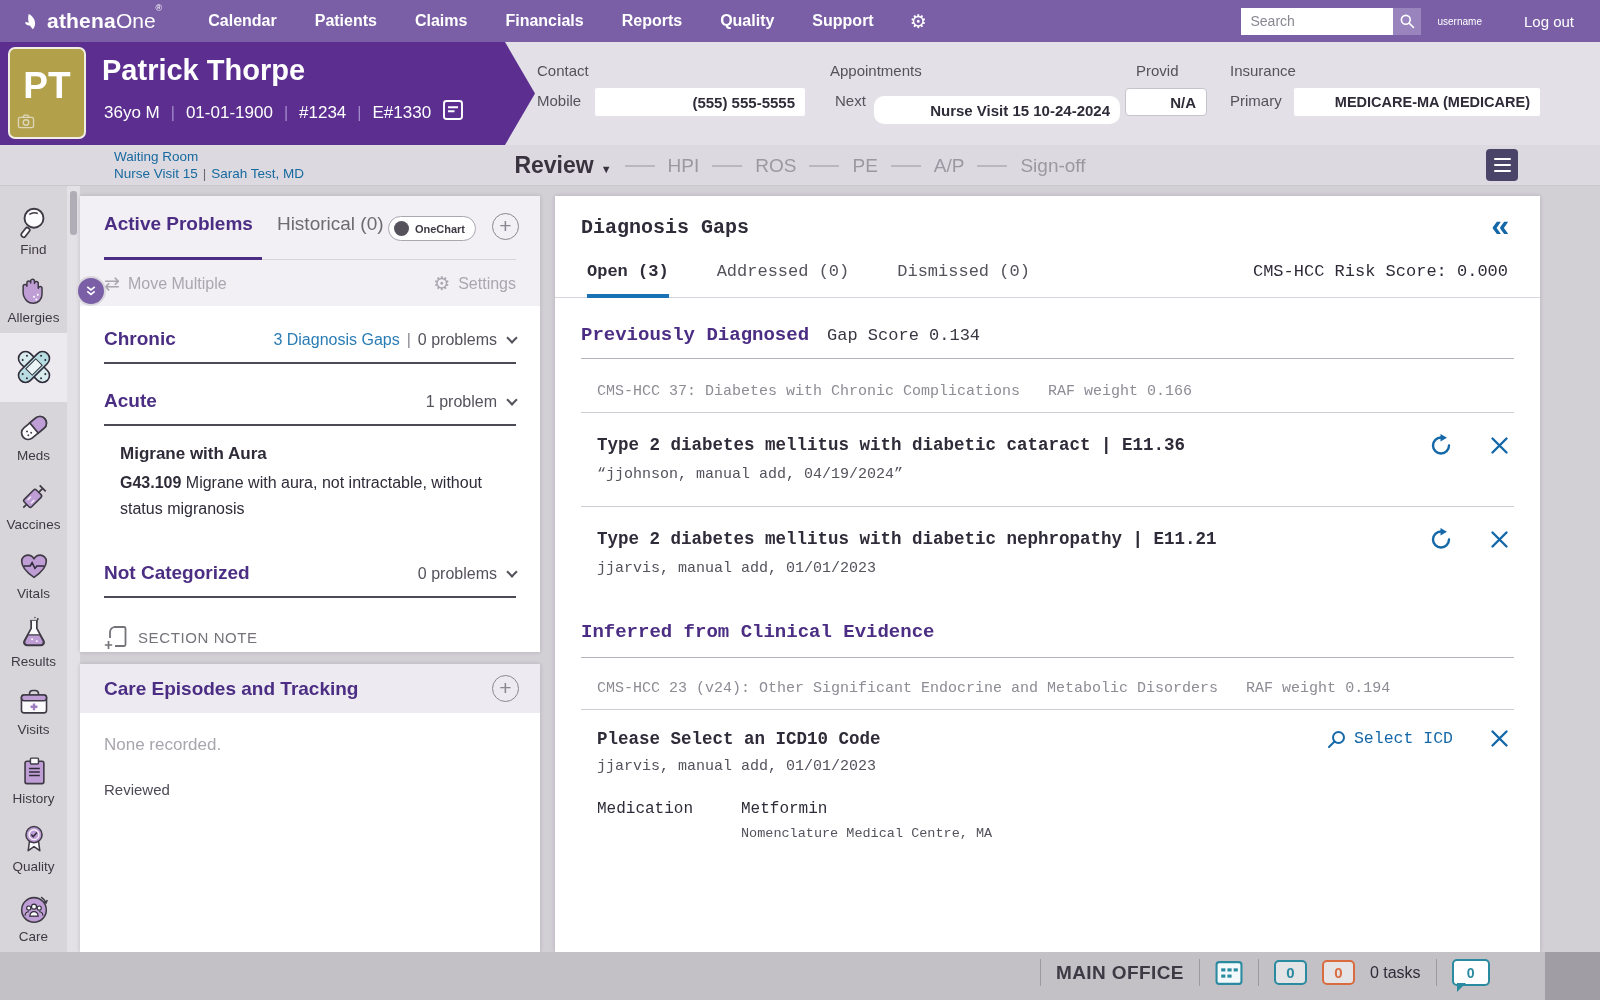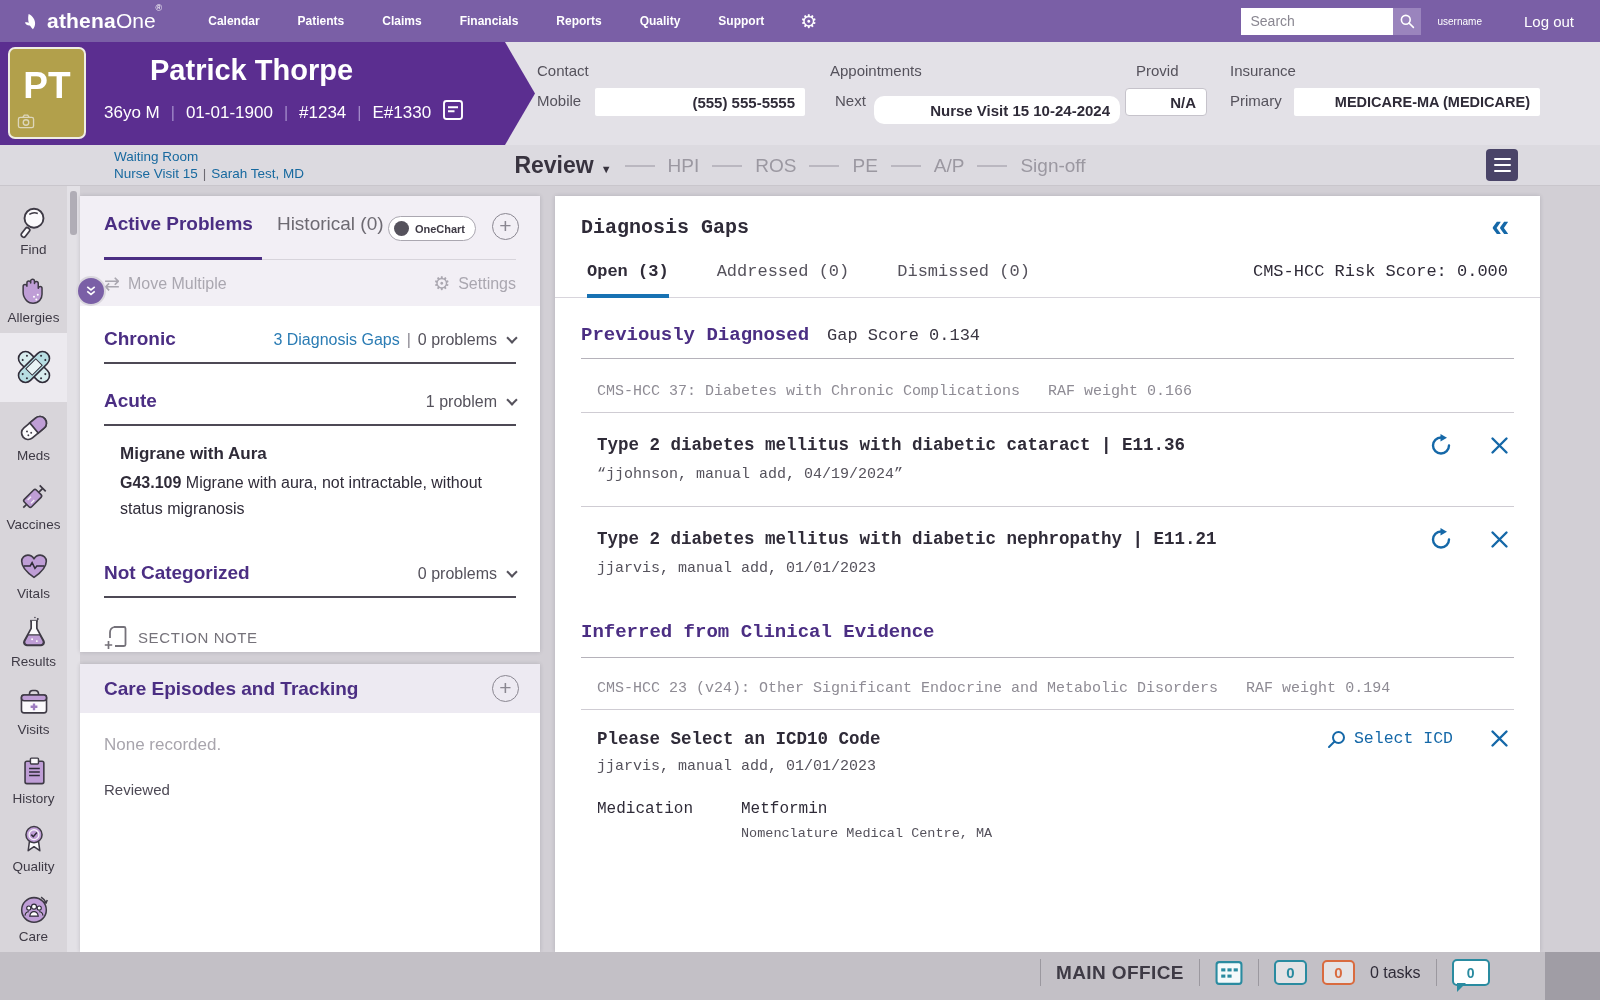--- a/index.html
+++ b/index.html
@@ -7,41 +7,41 @@
     font-family:"Liberation Sans","DejaVu Sans",sans-serif; background:#d2cfd5; }
 
   
   .topnav { position:absolute; left:0; top:0; width:1600px; height:42px;
     background:#7a5fa6; display:flex; align-items:center; color:#fff; z-index:30; }
   .logo { margin-left:22px; display:flex; align-items:center; gap:5px; }
   .logo-athena { font-size:21px; font-weight:700; letter-spacing:.2px; }
   .logo-one { font-size:21px; font-weight:300; }
   .logo-reg { font-size:9px; vertical-align:top; position:relative; top:-6px; }
   .nav-items { display:flex; gap:38px; margin-left:46px; }
-  .nav-item { font-size:12px; font-weight:600; color:#fff; cursor:pointer; }
+  .nav-item { font-size:16px; font-weight:600; color:#fff; cursor:pointer; }
   .nav-gear { margin-left:36px; font-size:19px; line-height:19px; cursor:pointer; }
   .spacer { flex:1; }
   .search-wrap { display:flex; align-items:center; margin-right:16px; }
   .search-input { width:152px; height:27px; border:1px solid #fff; background:#fff;
     padding:0 8px; font-size:14px; color:#333; outline:none; }
   .search-input::placeholder { color:#8a8791; }
   .search-btn { width:28px; height:27px; background:#9a84bd; border:none;
     display:flex; align-items:center; justify-content:center; cursor:pointer; }
   .nav-user { font-size:10px; margin-right:42px; cursor:pointer; }
   .nav-logout { font-size:15px; margin-right:26px; cursor:pointer; }
 
   
   .banner-row { position:absolute; left:0; top:42px; width:1600px; height:103px; background:#e3e1e7; }
   .banner-arrow { position:absolute; left:0; top:0; width:535px; height:103px; background:#5b2e90;
     clip-path:polygon(0 0,505px 0,535px 50%,505px 100%,0 100%); }
   .avatar { position:absolute; left:8px; top:5px; width:78px; height:92px; background:#b2a04b;
     border:2px solid #efede4; border-radius:7px; z-index:5; }
   .avatar-init { display:block; text-align:center; margin-top:16px; font-size:37px; font-weight:700; color:#fff; }
   .avatar-cam { position:absolute; left:7px; bottom:4px; }
-  .p-name { position:absolute; left:102px; top:12px; font-size:29px; font-weight:700; color:#fff; z-index:4;margin-left:48px; }
+  .p-name { position:absolute; left:102px; top:12px; font-size:29px; font-weight:700; color:#fff; z-index:4; }
   .p-demo { position:absolute; left:104px; top:57px; display:flex; align-items:center; gap:11px;
     font-size:17px; color:#fff; z-index:4; }
   .p-sep { color:#a48ccb; font-size:16px; }
   .chev-circle { position:absolute; left:76px; top:131px; width:30px; height:30px; border-radius:50%;
     background:#7a5fa6; border:2px solid #d9d6dd; z-index:6; display:flex; align-items:center; justify-content:center; cursor:pointer; }
   .sec-label { position:absolute; font-size:15px; color:#55525c; }
   .sub-label { position:absolute; font-size:15px; color:#55525c; }
   .field-box { position:absolute; height:28px; background:#fff; border-radius:2px;
     display:flex; align-items:center; justify-content:flex-end; padding:0 10px;
     font-size:15px; font-weight:700; color:#2f2b38; }

